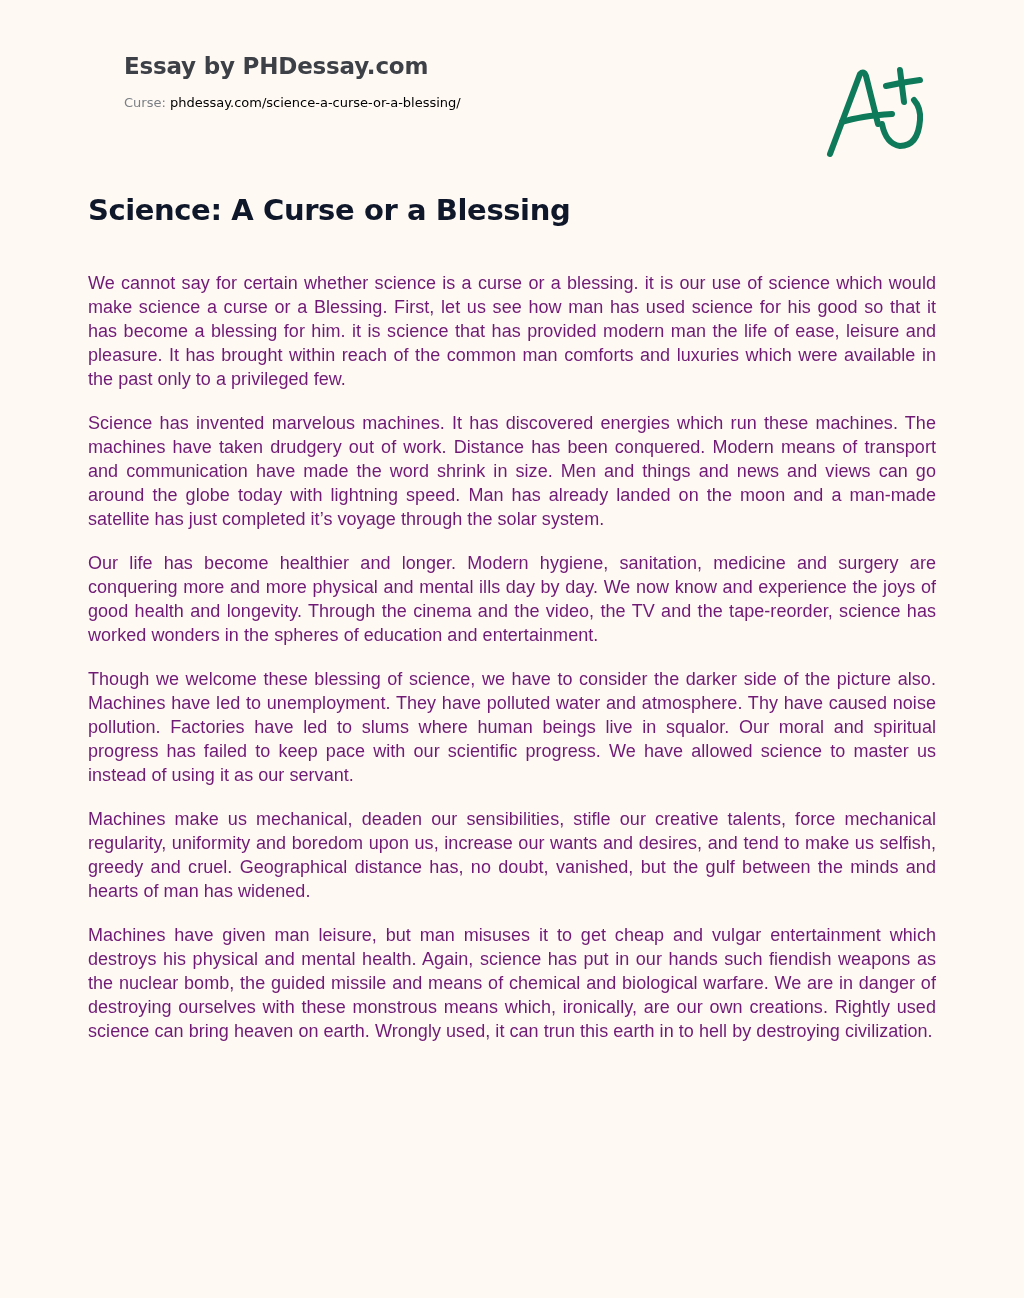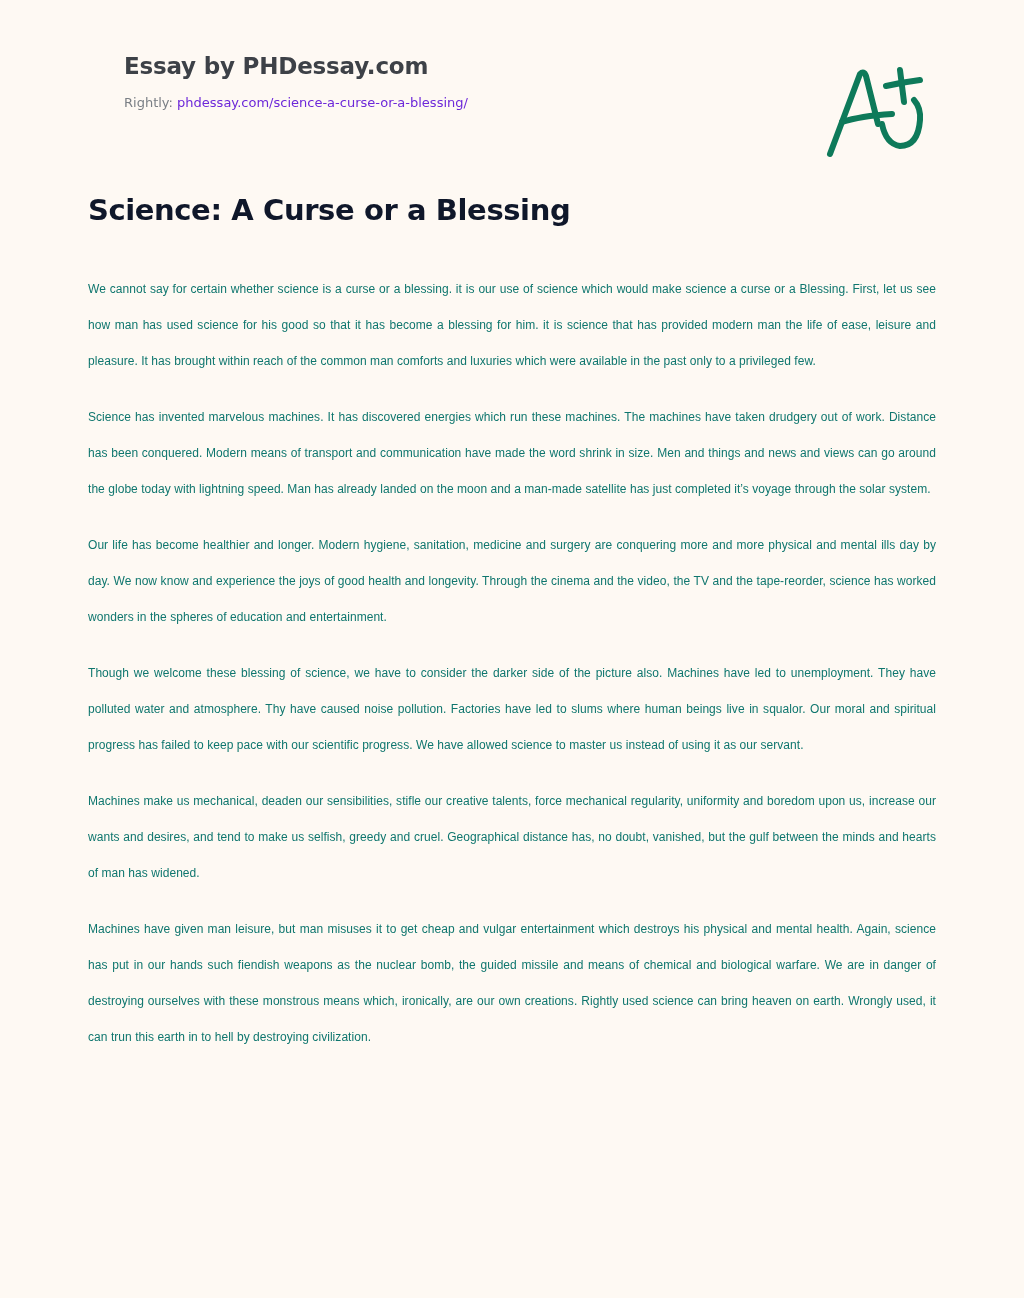--- a/index.html
+++ b/index.html
@@ -30,21 +30,21 @@
       line-height: 32px;
     }
     .source {
       margin-top: 12px;
       font-family: "DejaVu Sans", sans-serif;
       font-size: 13px;
       color: #7a7f85;
       line-height: 18px;
     }
     .source a {
-      color: #6d28d9;
+      color: #000000;
       text-decoration: none;
     }
     .logo {
       position: absolute;
       left: 820px;
       top: 62px;
       width: 115px;
       height: 100px;
     }
     .essay-title {
@@ -61,34 +61,34 @@
     }
     .content {
       position: absolute;
       left: 88px;
       top: 271px;
       width: 848px;
     }
     .content p {
       margin: 0 0 20px 0;
       font-family: "Liberation Sans", sans-serif;
-      font-size: 12px;
-      line-height: 36px;
-      color: #0f766e;
+      font-size: 18px;
+      line-height: 24px;
+      color: #701a75;
       text-align: justify;
       letter-spacing: 0.05px;
     }
   </style>
 </head>
 <body>
 
 <div class="header">
   <h2 class="site-title">Essay by PHDessay.com</h2>
   <div class="source">
-    <span>Rightly: </span><a>phdessay.com/science-a-curse-or-a-blessing/</a>
+    <span>Curse: </span><a>phdessay.com/science-a-curse-or-a-blessing/</a>
   </div>
 </div>
 
 <div class="logo">
   <svg width="115" height="100" viewBox="0 0 115 100" fill="none" stroke="#0e7a5a" stroke-width="6" stroke-linecap="round" stroke-linejoin="round">
 
     <path d="M10 92 L40 12 Q44 8 46 14 L58 62"></path>
 
     <path d="M22 60 Q40 54 72 52"></path>
 

